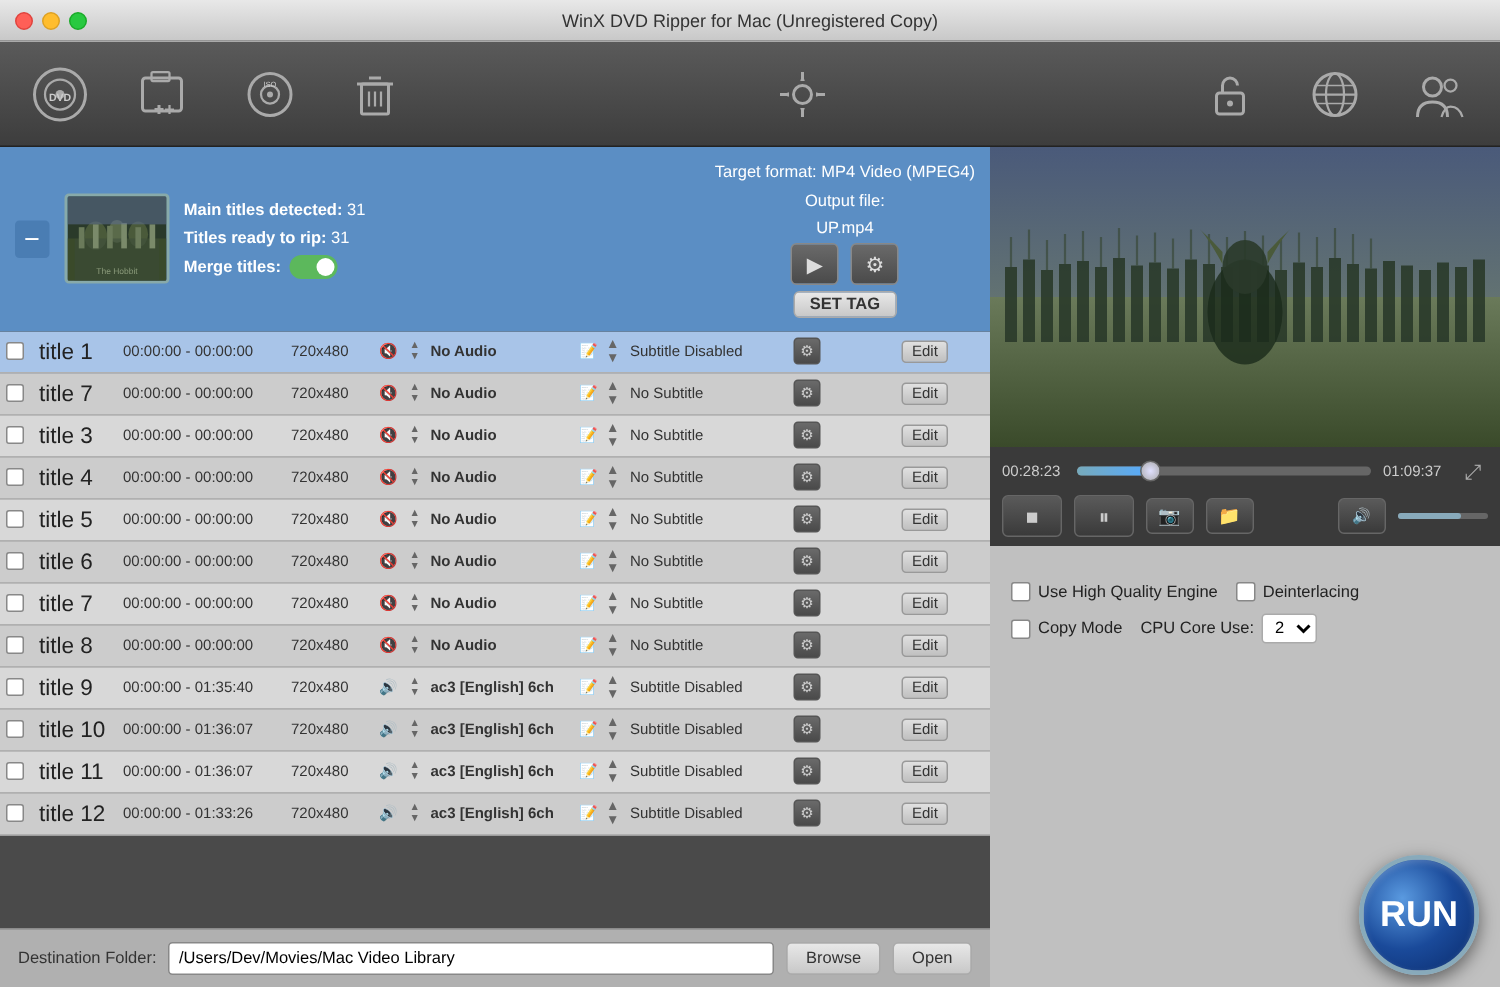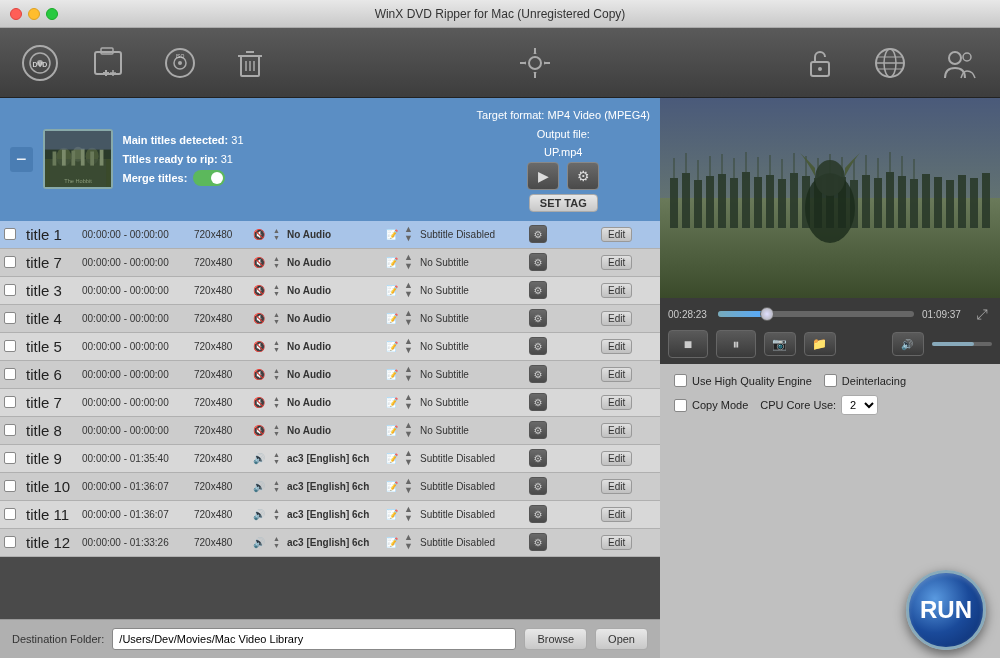--- a/index.html
+++ b/index.html
@@ -372,21 +372,21 @@
       border: none;
       color: #aaa;
       font-size: 14px;
       cursor: pointer;
       display: flex; align-items: center; justify-content: center;
     }
 
     
     .options-panel {
       background: #c0c0c0;
-      padding: 10px 14px;
+      padding: 24px 14px;
       flex: 1;
     }
     .options-row {
       display: flex; align-items: center; gap: 12px; margin-bottom: 8px;
     }
     .option-item {
       display: flex; align-items: center; gap: 5px;
       font-size: 11px; color: #222;
     }
     .opt-checkbox {

